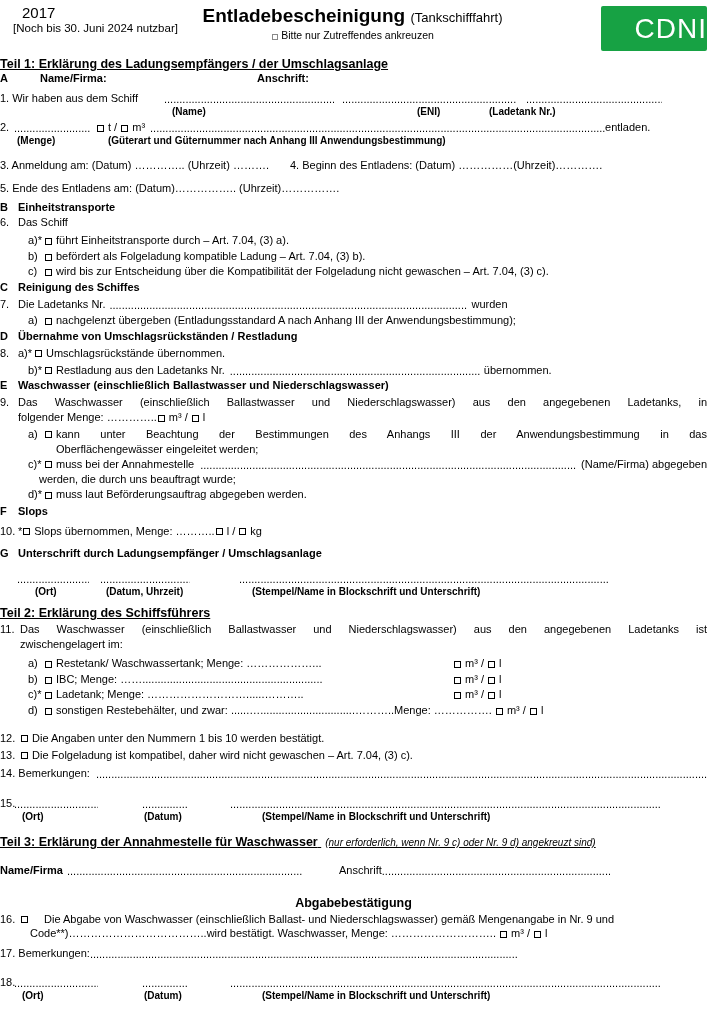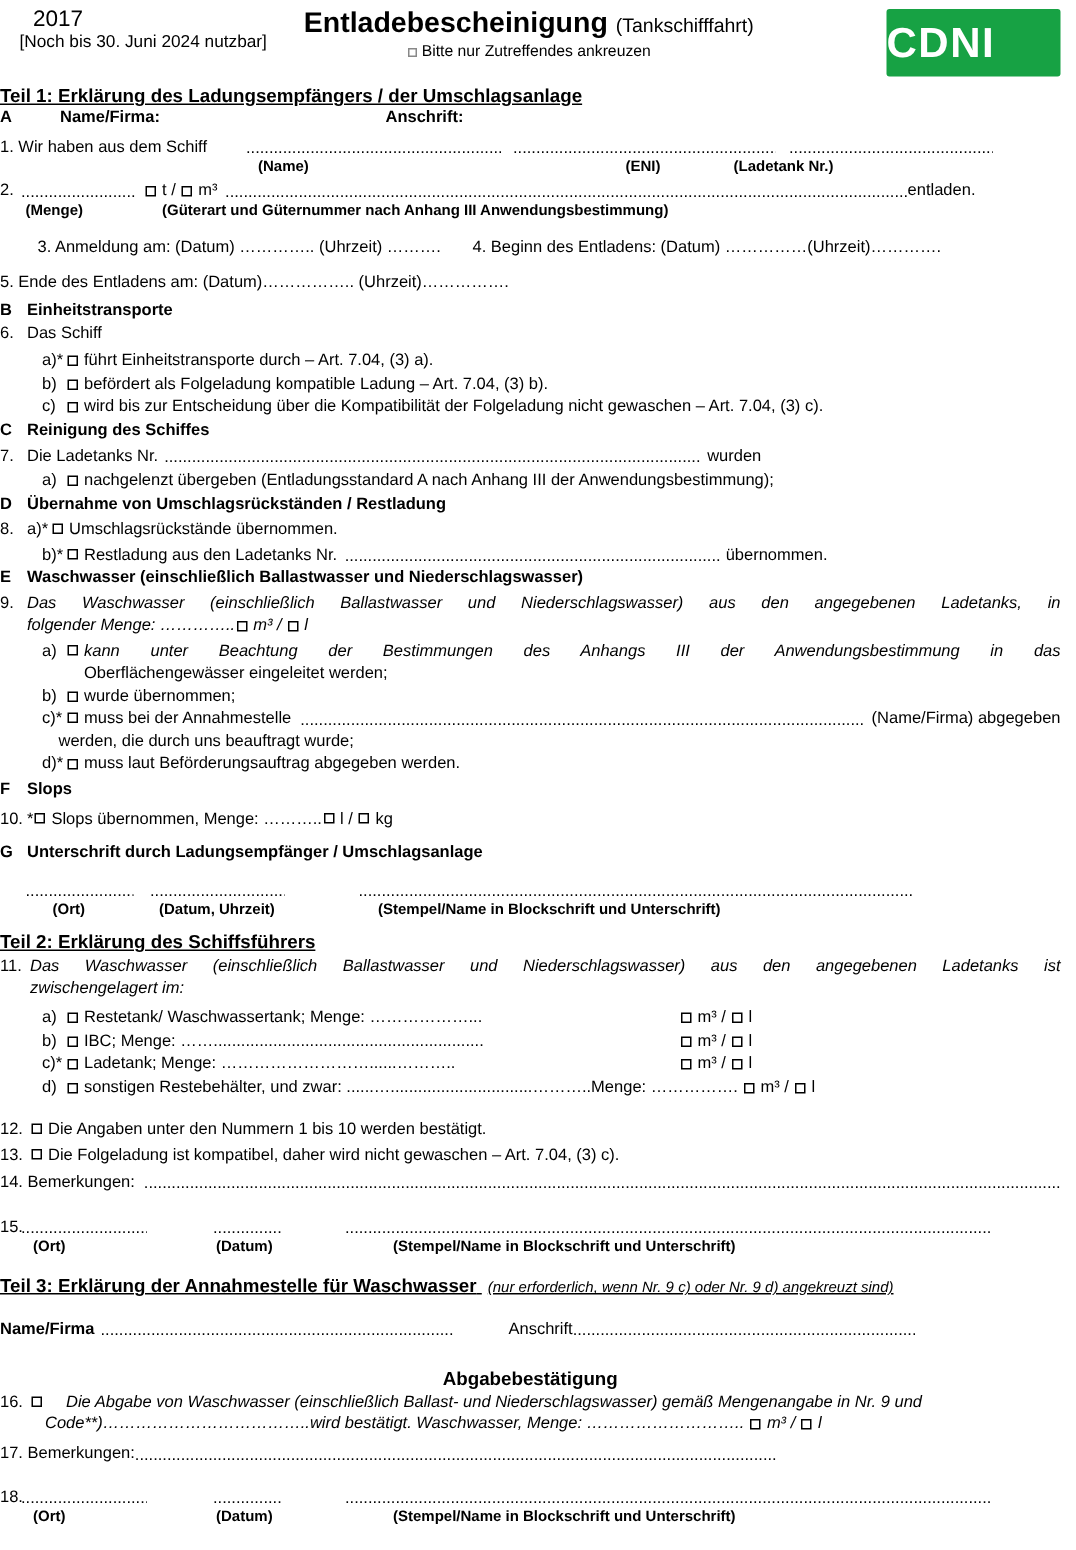--- a/index.html
+++ b/index.html
@@ -13,23 +13,23 @@
 
   
   .hdr { position:relative; height:50px; }
   .hy  { font-size:15px; margin-left:22px; }
   .hv  { font-size:11.5px; margin-left:13px; margin-top:1px; }
   .hc  { position:absolute; left:165px; top:0; width:375px; text-align:center; }
   .ht  { font-size:19px; font-weight:bold; line-height:22px; }
   .hts { font-size:13px; font-weight:normal; }
   .hi  { font-size:10.5px; line-height:13px; }
   .logo {
-    position:absolute; right:0; top:1px; width:116px; height:45px;
-    background:#17A244; color:#fff; display:flex; align-items:center; justify-content:flex-start;
-    font-weight:bold; font-size:28px; letter-spacing:1px; border-radius:2px;
+    position:absolute; right:0; top:1px; width:106px; height:45px;
+    background:#17A244; color:#fff; display:flex; align-items:center; justify-content:flex-end;
+    font-weight:normal; font-size:28px; letter-spacing:1px; border-radius:2px;
   }
 
   
   .cb { display:inline-block; width:7px; height:7px; border:1px solid #000;
         vertical-align:-0.5px; margin:0 4px 0 1px; flex:none; }
   .cb-sm { width:6px; height:6px; border-color:#888; margin-right:3px; }
   .mr16 { margin-right:16px; }
 
   
   .ph { font-weight:bold; font-size:12.5px; line-height:13px; text-decoration:underline; }
@@ -39,21 +39,21 @@
   .r { position:relative; }
   .num { display:inline-block; width:18px; flex:none; }
   .num2 { display:inline-block; width:20px; flex:none; }
   .numw { display:inline-block; width:14px; flex:none; }
   .il { display:inline-block; min-width:16px; flex:none; }
   .ind { margin-left:28px; }
   .b { font-weight:bold; }
 
   .dts { display:inline-block; overflow:hidden; white-space:nowrap; height:13px;
          vertical-align:bottom; flex:none; align-self:flex-end; margin-bottom:1px; }
-  .f1 { flex:1; min-width:0;font-style:italic; }
+  .f1 { flex:1; min-width:0; }
   .f1d { flex:1; min-width:0; overflow:hidden; white-space:nowrap; height:13px;
          align-self:flex-end; margin-bottom:1px; }
   .jl { text-align:justify; text-align-last:justify; display:block; }
 
   .lblrow { position:relative; height:12px; font-size:10px; line-height:12px; }
   .lblrow span { position:absolute; white-space:nowrap;font-weight:bold; }
 
   .sec { display:flex; align-items:baseline; }
   .sec .ltr { width:18px; font-weight:bold; flex:none; }
   .sec .ltrw { width:40px; font-weight:bold; flex:none; }
@@ -112,21 +112,21 @@
     <span style="flex:none;margin-left:6px;white-space:nowrap;"><span class="cb"></span><span>t /</span> <span class="cb"></span><span>m³</span></span>
     <span class="dts" style="width:455px;margin-left:5px;">......................................................................................................................................................................................................................................................</span>
     <span style="flex:none;">entladen.</span>
   </div>
   <div class="lblrow">
     <span style="left:17px;">(Menge)</span>
     <span style="left:108px;">(Güterart und Güternummer nach Anhang III Anwendungsbestimmung)</span>
   </div>
 
   <div class="flex mt11">
-    <span style="width:290px;flex:none;margin-left:25px;">3. Anmeldung am: (Datum) ………….. (Uhrzeit) ……….</span>
+    <span style="width:290px;flex:none;">3. Anmeldung am: (Datum) ………….. (Uhrzeit) ……….</span>
     <span>4. Beginn des Entladens: (Datum) ……………(Uhrzeit)………….</span>
   </div>
 
   <div class="mt8">5. Ende des Entladens am: (Datum)…………….. (Uhrzeit)…………….</div>
 
   <div class="sec mt4">
     <span class="ltr">B</span>
     <span class="st">Einheitstransporte</span>
   </div>
   <div class="flex">
@@ -186,23 +186,20 @@
       <div><span>folgender Menge:   …………..</span><span class="cb"></span><span>m³ /</span> <span class="cb"></span><span>l</span></div>
     </div>
   </div>
   <div class="ind mt2">
     <div class="flex">
       <span class="il">a)</span>
         <span class="cb"></span>
       <div class="f1 jl">kann unter Beachtung der Bestimmungen des Anhangs III der Anwendungsbestimmung in das</div>
     </div>
     <div style="margin-left:28px;">Oberflächengewässer eingeleitet werden;</div>
-  </div>
-  <div class="ind">
-    <span class="il">b)</span><span class="cb"></span><span>wurde übernommen;</span>
   </div>
   <div class="ind">
     <div class="flex">
       <span class="il">c)*</span>
         <span class="cb"></span>
       <span style="flex:none;">muss bei der Annahmestelle</span>
       <span class="f1d" style="margin-left:6px;margin-right:5px;">......................................................................................................................................................................................................................................................</span>
       <span style="flex:none;">(Name/Firma) abgegeben</span>
     </div>
     <div style="margin-left:11px;">werden, die durch uns beauftragt wurde;</div>

